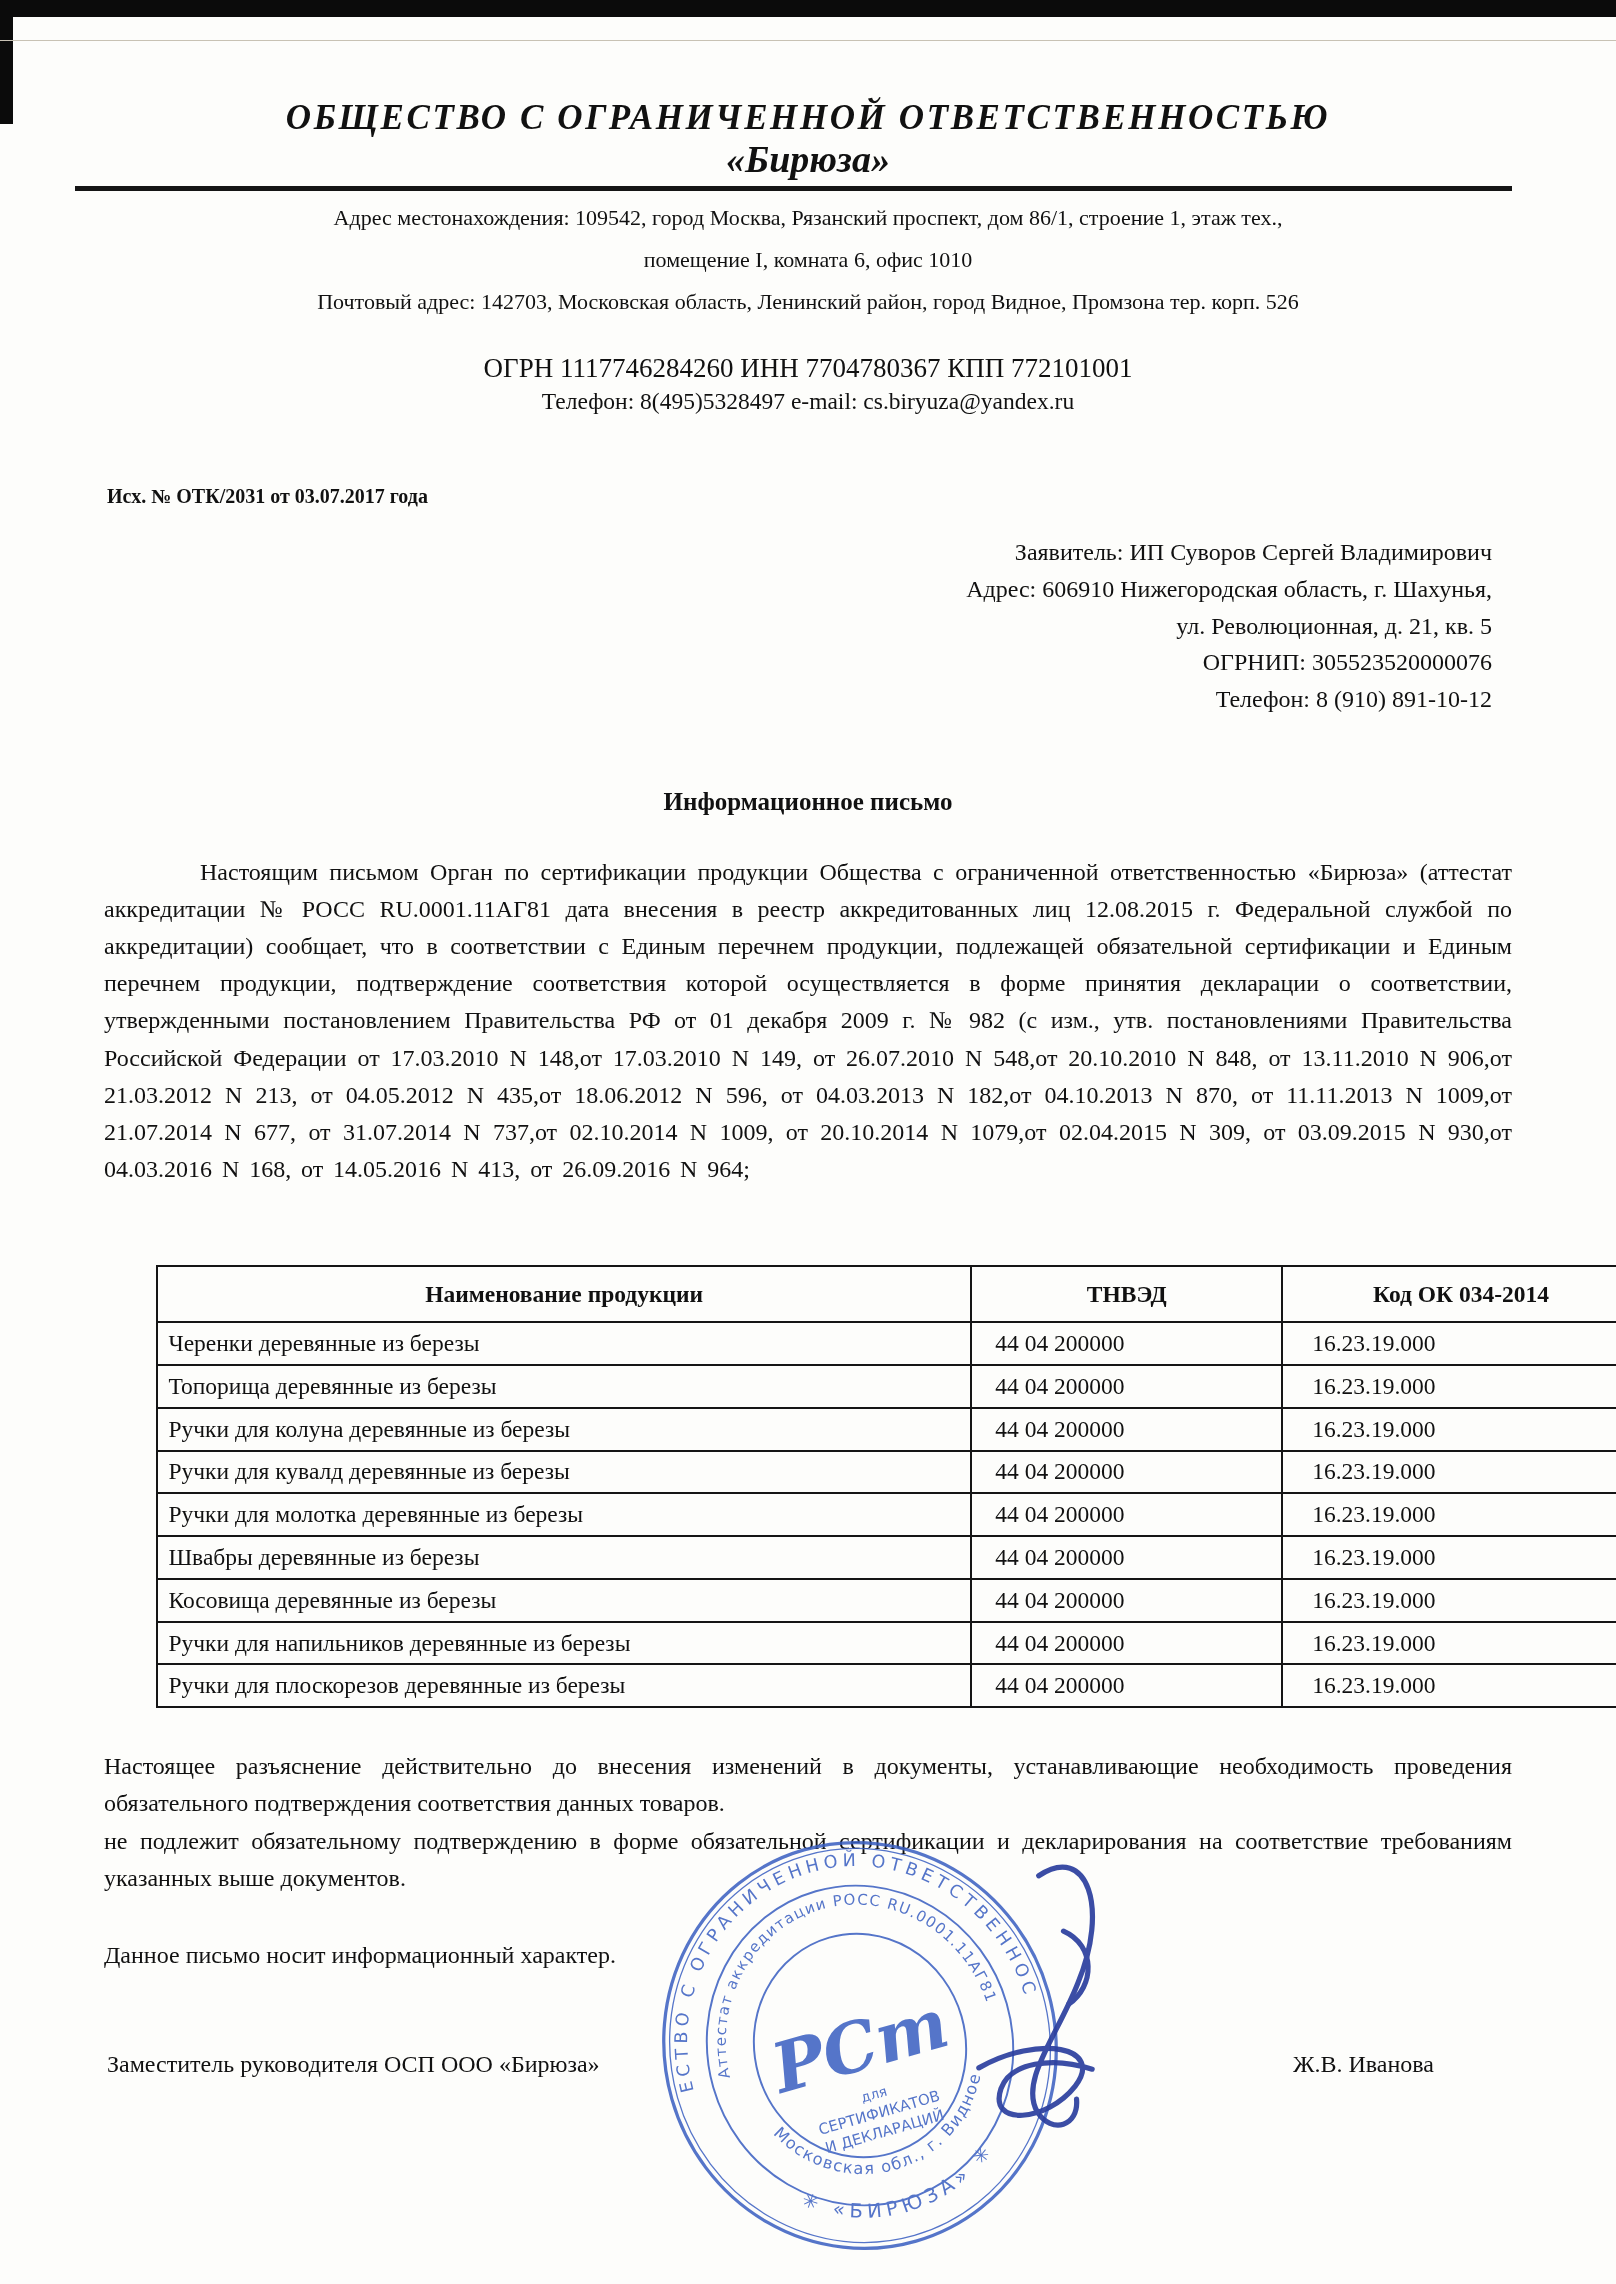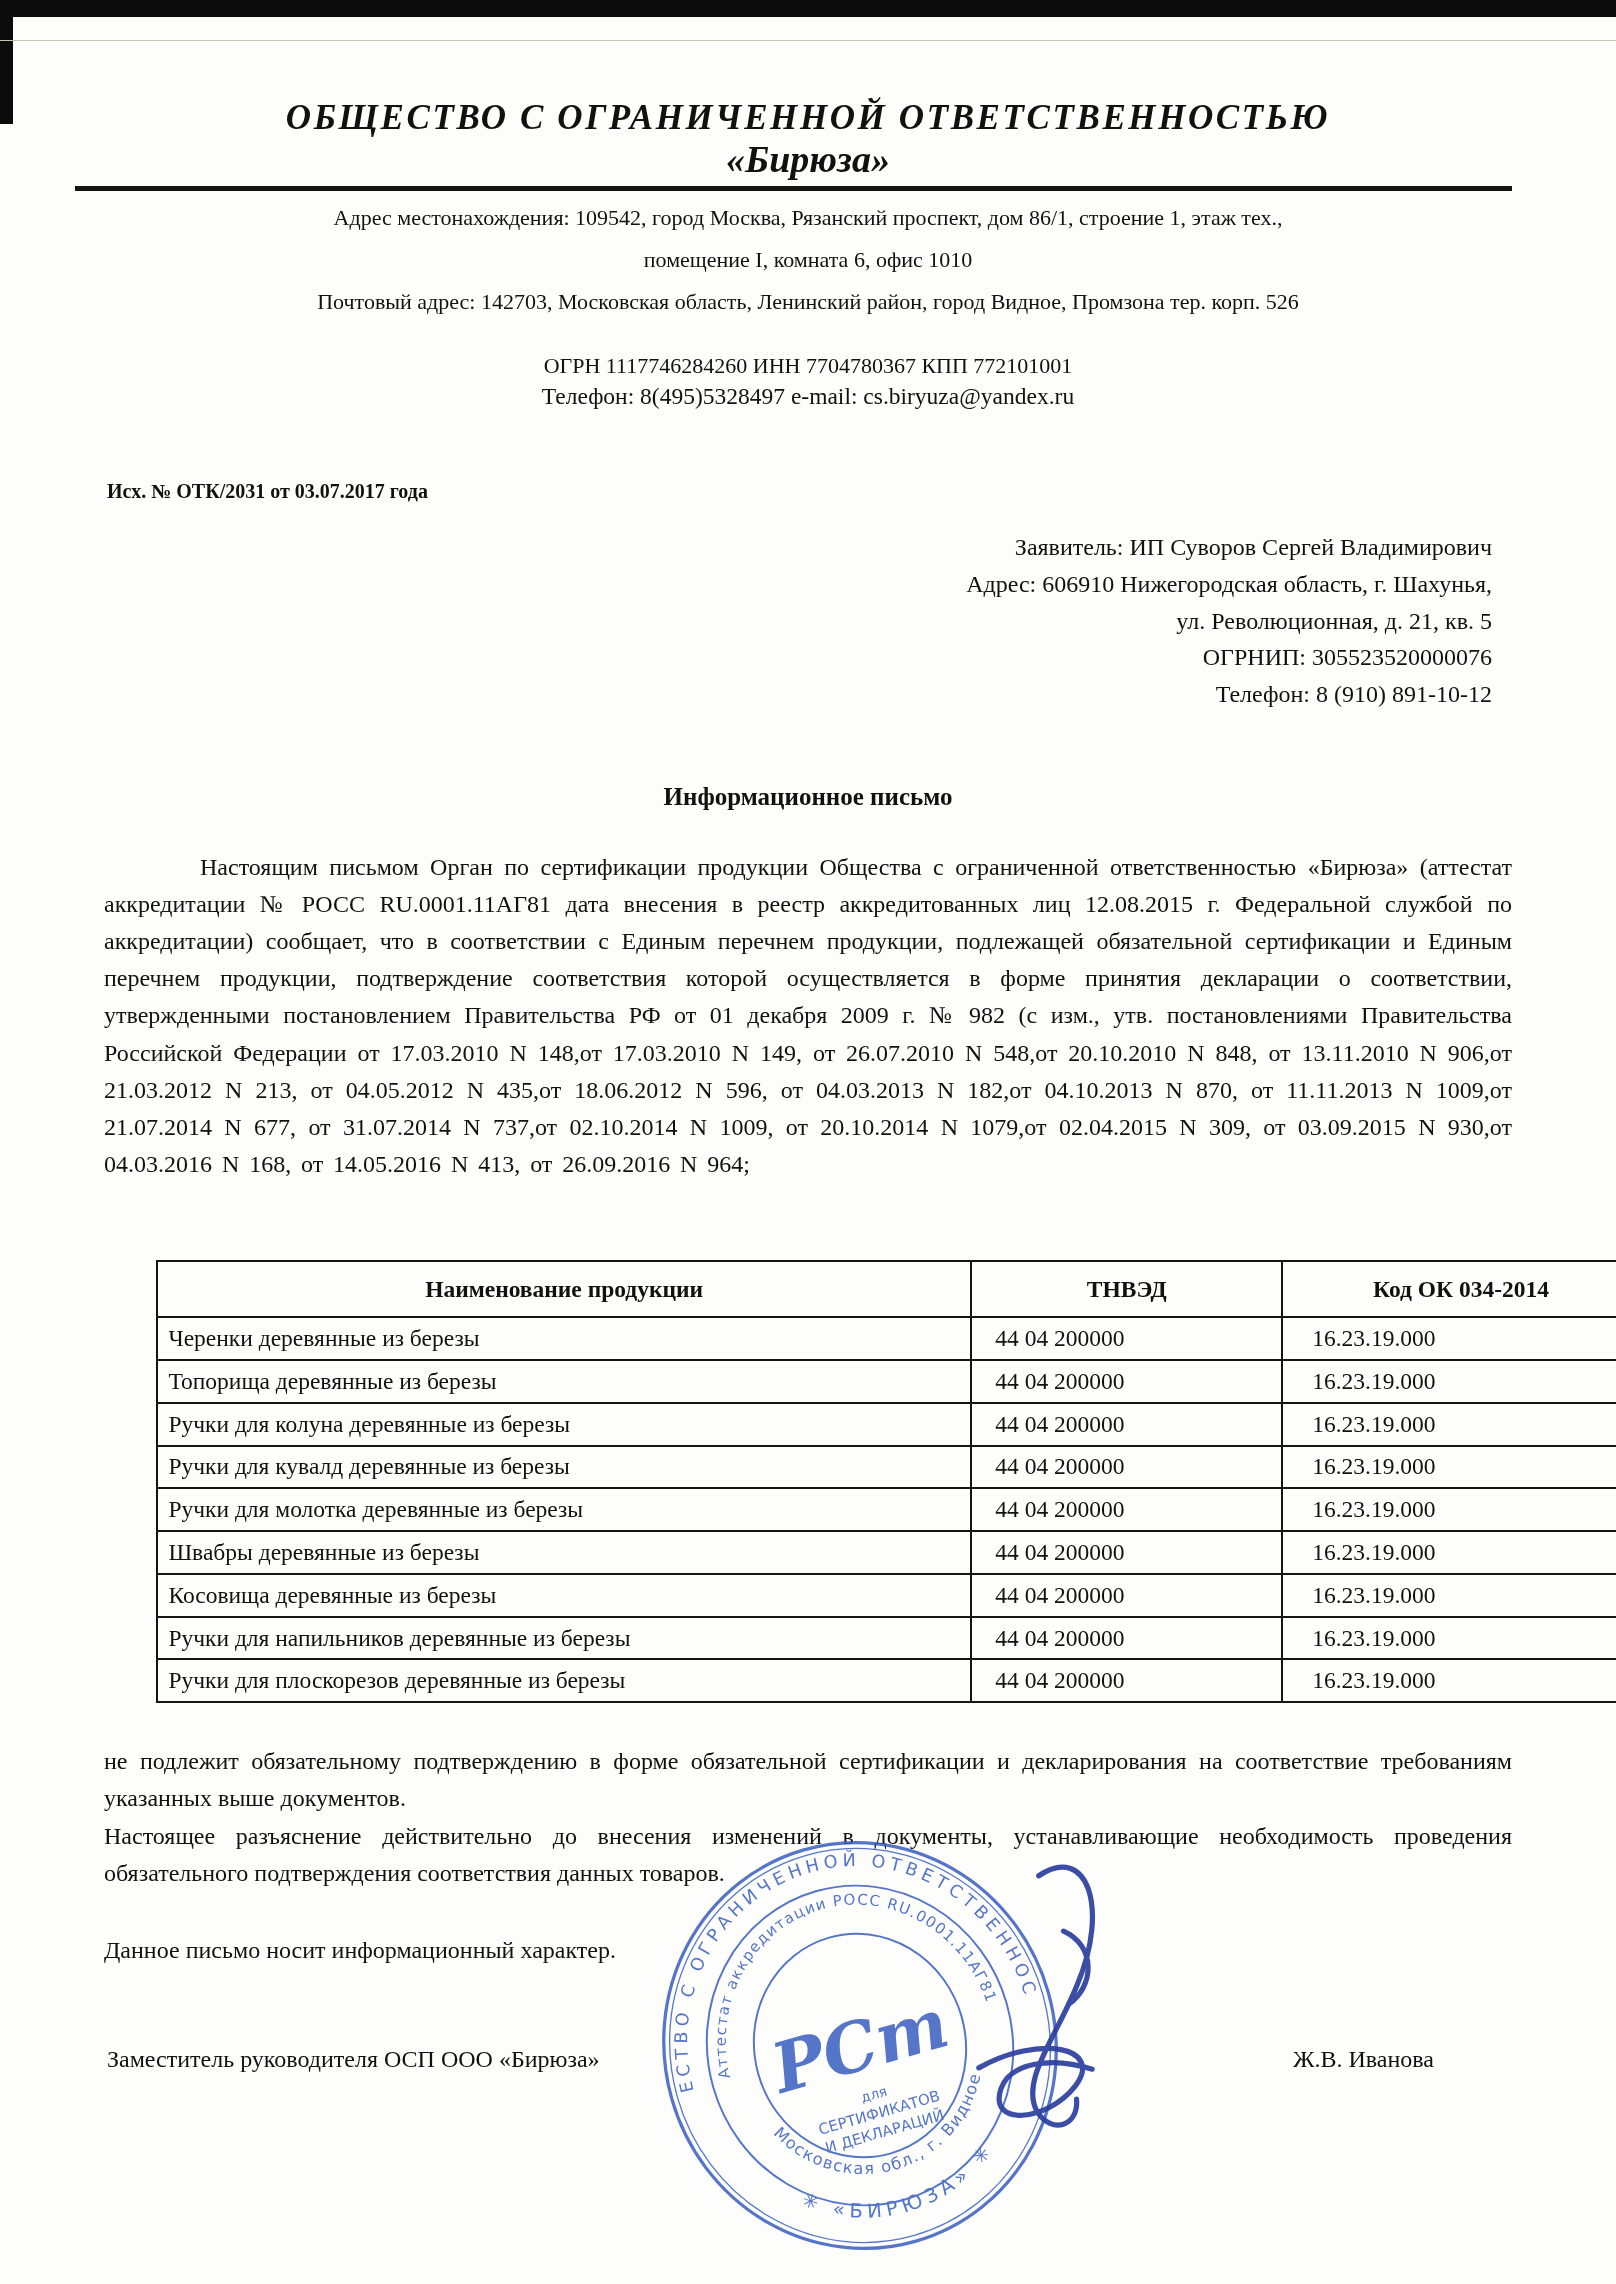--- a/index.html
+++ b/index.html
@@ -25,21 +25,21 @@
   }
   .company-short{
     font-size:38px;font-weight:bold;font-style:italic;
     margin:1.3px 0 0 0;line-height:1.05;
   }
   .head-rule{
     height:4.6px;background:#151515;border:0;
     margin:6.5px 104px 10.4px 75px;
   }
   .addr{font-size:22px;line-height:1.55;margin:8px;}
-  .reg-line{font-size:22px;margin:34px 0 0 0;}
+  .reg-line{font-size:27px;margin:34px 0 0 0;}
   .contact-line{font-size:23.5px;margin:3.9px 0 0 0;}
 
   .ref-line{
     margin:70px 0 0 107px;
     font-size:20px;font-weight:bold;
   }
 
   .applicant{
     margin:26px 124px 0 0;
     text-align:right;
@@ -193,22 +193,22 @@
       </tr>
       <tr>
         <td>Ручки для плоскорезов деревянные из березы</td>
         <td class="c">44 04 200000</td>
         <td class="ok">16.23.19.000</td>
       </tr>
     </tbody>
   </table>
 
   <div class="closing">
+    <p>Настоящее разъяснение действительно до внесения изменений в документы, устанавливающие необходимость проведения обязательного подтверждения соответствия данных товаров.</p>
     <p>не подлежит обязательному подтверждению в форме обязательной сертификации и декларирования на соответствие требованиям указанных выше документов.</p>
-    <p>Настоящее разъяснение действительно до внесения изменений в документы, устанавливающие необходимость проведения обязательного подтверждения соответствия данных товаров.</p>
     <p class="standalone">Данное письмо носит информационный характер.</p>
   </div>
 
   <div class="sig-row">
     <span>Заместитель руководителя ОСП ООО «Бирюза»</span>
     <span>Ж.В. Иванова</span>
   </div>
 
   <div class="stamp-wrap">
     <svg viewBox="0 0 690 710">

